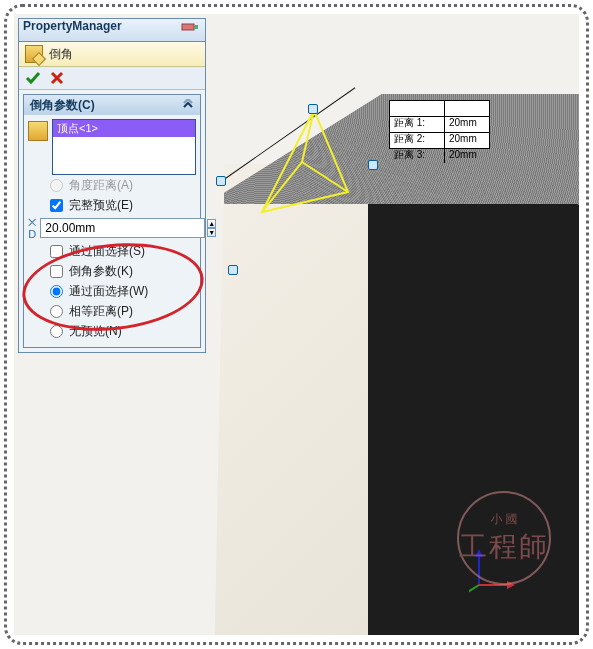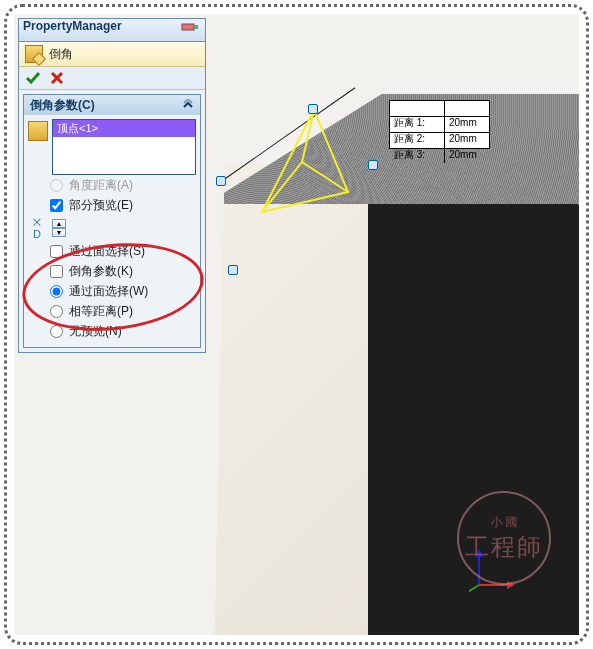--- a/index.html
+++ b/index.html
@@ -47,21 +47,21 @@
   .dim-input{flex:1;height:18px;border:1px solid #7a99b8;background:#fff;padding:0 4px;font-size:12px}
   .spinner{width:14px;display:flex;flex-direction:column;margin-left:2px}
   .spinner button{height:9px;border:1px solid #7a99b8;background:linear-gradient(#fdfdfd,#dfe7ef);font-size:7px;line-height:6px;padding:0;cursor:pointer}
   
   .anno{position:absolute;left:8px;top:230px;width:176px;height:80px;border:3px solid #d2242a;border-radius:50%/50%;transform:rotate(-6deg);pointer-events:none;z-index:40}
   
   .triad{position:absolute;right:60px;bottom:40px;width:50px;height:50px}
   
   .watermark{position:absolute;right:28px;bottom:50px;width:90px;height:90px;border:2px solid #d18a8a;border-radius:50%;display:flex;flex-direction:column;align-items:center;justify-content:center;color:#c96f6f;font-family:"KaiTi","STKaiti",serif;opacity:.55;pointer-events:none;z-index:45}
   .watermark .wm1{font-size:12px}
-  .watermark .wm2{font-size:24px;letter-spacing:2px}
+  .watermark .wm2{font-size:28px;letter-spacing:2px}
   svg{display:block}
 </style>
 </head>
 <body>
 
 <div class="viewport">
   <div class="model">
     <div class="model-face-light"></div>
     <div class="model-face-dark"></div>
     <div class="model-top"></div>
@@ -150,25 +150,26 @@
             <div class="item">顶点&lt;1&gt;</div>
           </div>
         </div>
 
         <label class="opt disabled">
           <input type="radio" name="ctype" disabled="" style="">
           <span>角度距离(A)</span>
         </label>
         <label class="opt">
           <input type="checkbox" checked="" style="">
-          <span>部分预览(E)</span>
+          <span>完整预览(E)</span>
         </label>
 
         <div class="dim-row">
           <div class="dim-icon">྾<br>D</div>
+          <input class="dim-input" value="20.00mm" style="">
           <div class="spinner">
             <button>▲</button>
             <button>▼</button>
           </div>
         </div>
 
         <label class="opt">
           <input type="checkbox" style="">
           <span>通过面选择(S)</span>
         </label>

